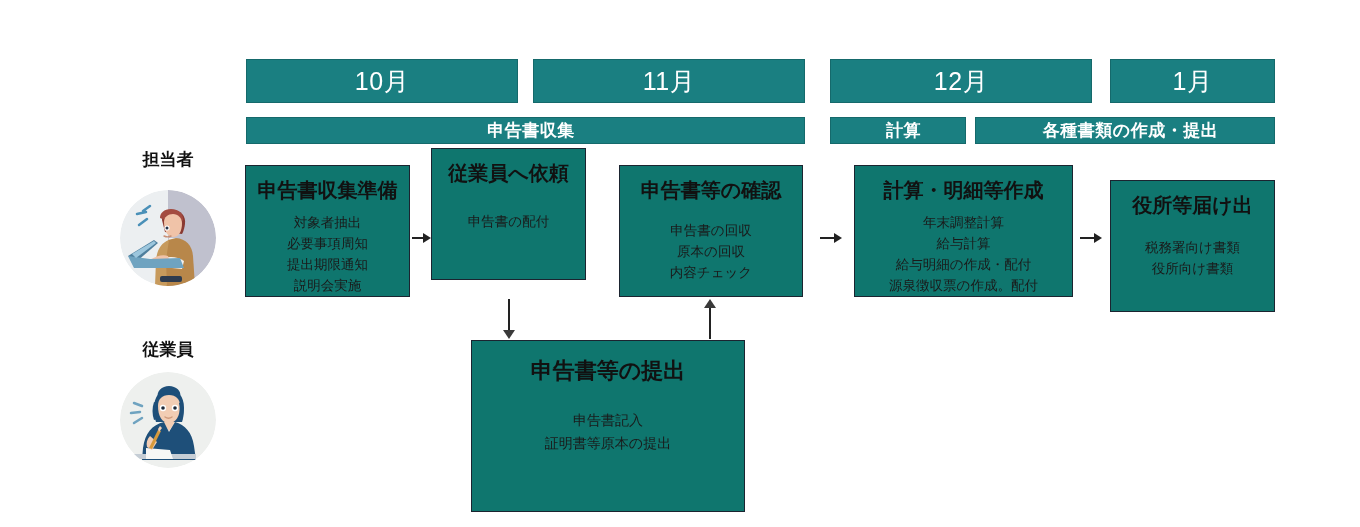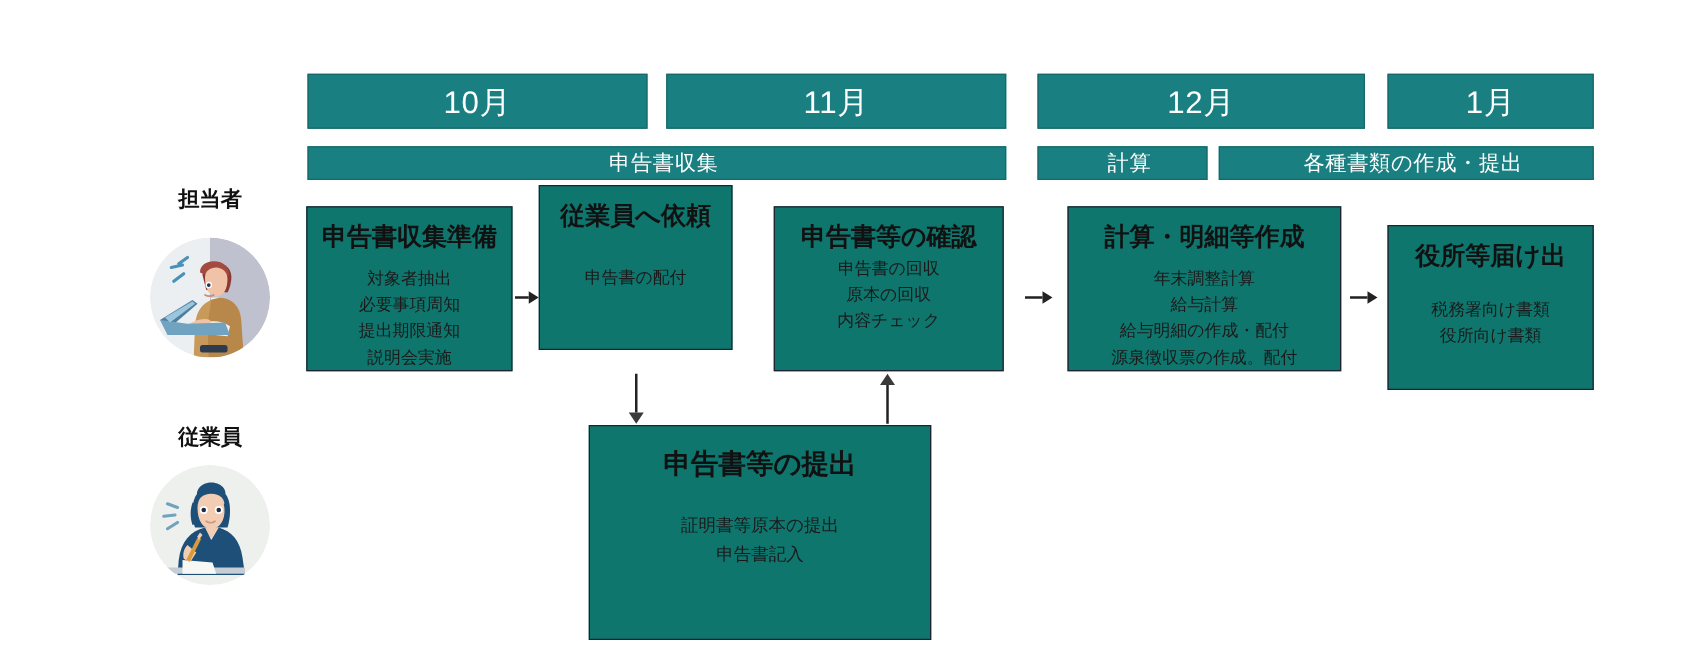--- a/index.html
+++ b/index.html
@@ -35,21 +35,21 @@
   }
   .month-bar {
     height: 44px;
     font-size: 25px;
     font-weight: 400;
     justify-content: center;
   }
   .phase-bar {
     height: 27px;
     font-size: 17px;
-    font-weight: 400;
+    font-weight: 700;
     padding-left: 11px;
   }
 
   
   .pbox {
     position: absolute;
     background: #0f766e;
     border: 1.5px solid #1b2430;
     box-sizing: border-box;
     display: flex;
@@ -234,21 +234,21 @@
 
   <div class="pbox" style="left:431px; top:148px; width:155px; height:132px;">
     <div class="ptitle">従業員へ依頼</div>
     <div class="plines" style="margin-top:26px;">
       <div>申告書の配付</div>
     </div>
   </div>
 
   <div class="pbox" style="left:619px; top:165px; width:184px; height:132px;">
     <div class="ptitle">申告書等の確認</div>
-    <div class="plines" style="margin-top:2px;font-family:Liberation Serif, serif;">
+    <div class="plines" style="margin-top:18px;font-family:Liberation Serif, serif;">
       <div>申告書の回収</div>
       <div>原本の回収</div>
       <div>内容チェック</div>
     </div>
   </div>
 
   <div class="arrow-h" style="left:820px; top:231px; width:22px;">
     <div class="shaft"></div>
       <div class="head"></div>
   </div>
@@ -281,18 +281,18 @@
       <div class="headdown"></div>
   </div>
   <div class="arrow-v" style="left:703px; top:299px; height:40px;">
     <div class="headup"></div>
       <div class="shaftv"></div>
   </div>
 
   <div class="pbox big" style="left:471px; top:340px; width:274px; height:172px; padding-top:16px;">
     <div class="ptitle">申告書等の提出</div>
     <div class="plines">
+      <div>申告書記入</div>
       <div>証明書等原本の提出</div>
-      <div>申告書記入</div>
     </div>
   </div>
 
 </div>
 
 </body></html>

